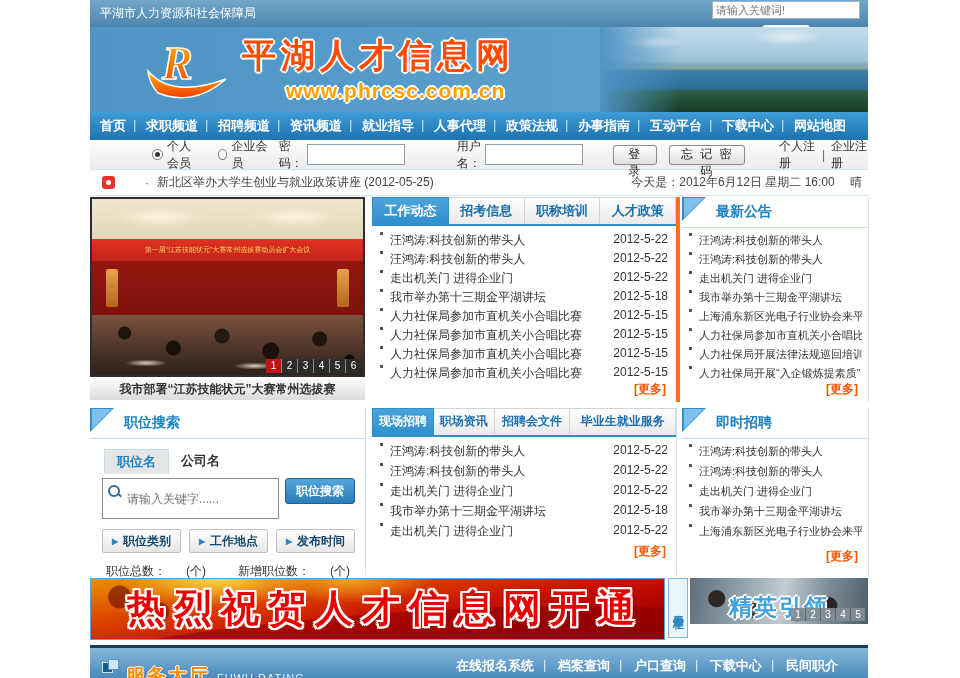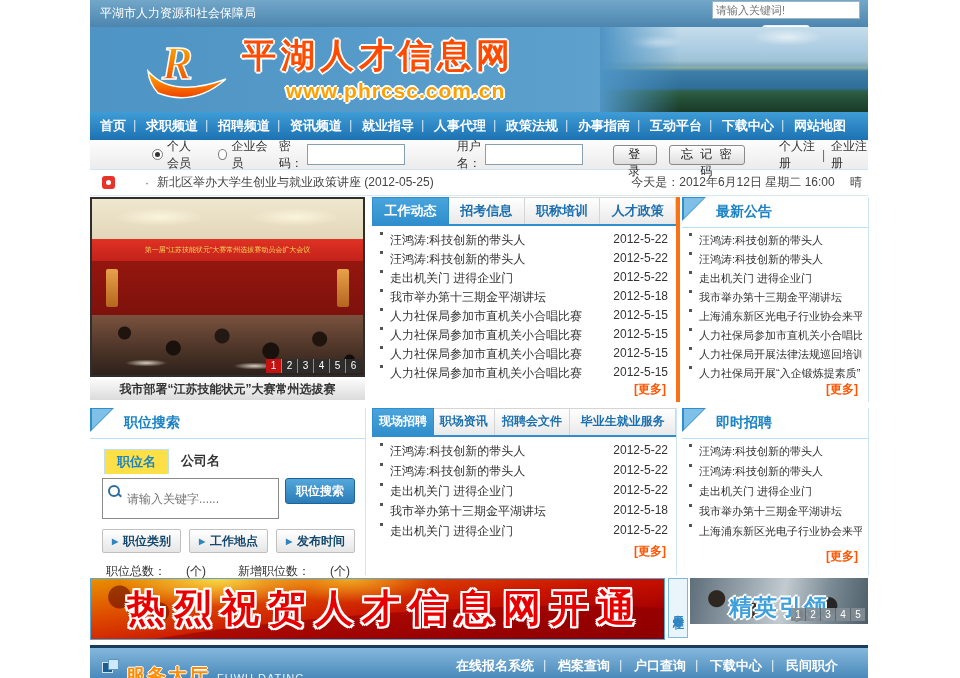--- a/index.html
+++ b/index.html
@@ -118,21 +118,21 @@
          background:rgba(45,45,45,.88);border-left:1px solid #8A8A8A;cursor:pointer;}
   .spage:first-child{border-left:none;}
   .spage.active{background:#C41111;}
   .scaption{margin-top:2px;height:21px;line-height:21px;background:linear-gradient(#FBFBFB,#DBDBDB);
             text-align:center;font-size:12px;font-weight:bold;color:#333;}
 
   
   .jobpanel{left:90px;top:408px;width:275px;height:167px;border-right:1px solid #CDE6F5;}
   .jtabs{display:flex;margin:10px 0 0 14px;font-size:13px;font-weight:bold;}
   .jtab{padding:3px 12px;color:#333;cursor:pointer;}
-  .jtab.active{color:#1B82C4;background:#fde047;border:1px solid #BFE0F2;border-bottom:none;}
+  .jtab.active{color:#1B82C4;background:#e5e5e5;border:1px solid #BFE0F2;border-bottom:none;}
   .jsearchrow{display:flex;margin:4px 10px 0 12px;gap:6px;}
   .jinput-wrap{position:relative;flex:1;}
   .jmag{position:absolute;left:6px;top:7px;width:8px;height:8px;border:2px solid #2E6E9E;border-radius:50%;}
   .jmag::after{content:"";position:absolute;left:7px;top:7px;width:5px;height:2px;background:#2E6E9E;transform:rotate(45deg);}
   .jinput{width:100%;height:41px;box-sizing:border-box;border:1px solid #8A8A8A;padding:0 4px 0 24px;font-size:12px;color:#555;}
   .jbtn{flex:0 0 70px;height:26px;background:linear-gradient(#53A7DB,#2B7CB8);border:1px solid #1F6396;border-radius:3px;
         color:#fff;font-weight:bold;font-size:12px;cursor:pointer;}
   .jfilters{display:flex;gap:8px;margin:10px 10px 0 12px;}
   .jfilter{flex:1;height:22px;display:flex;align-items:center;justify-content:center;gap:5px;
            background:linear-gradient(#FFFFFF,#E6E6E6);border:1px solid #C0C0C0;border-radius:2px;

